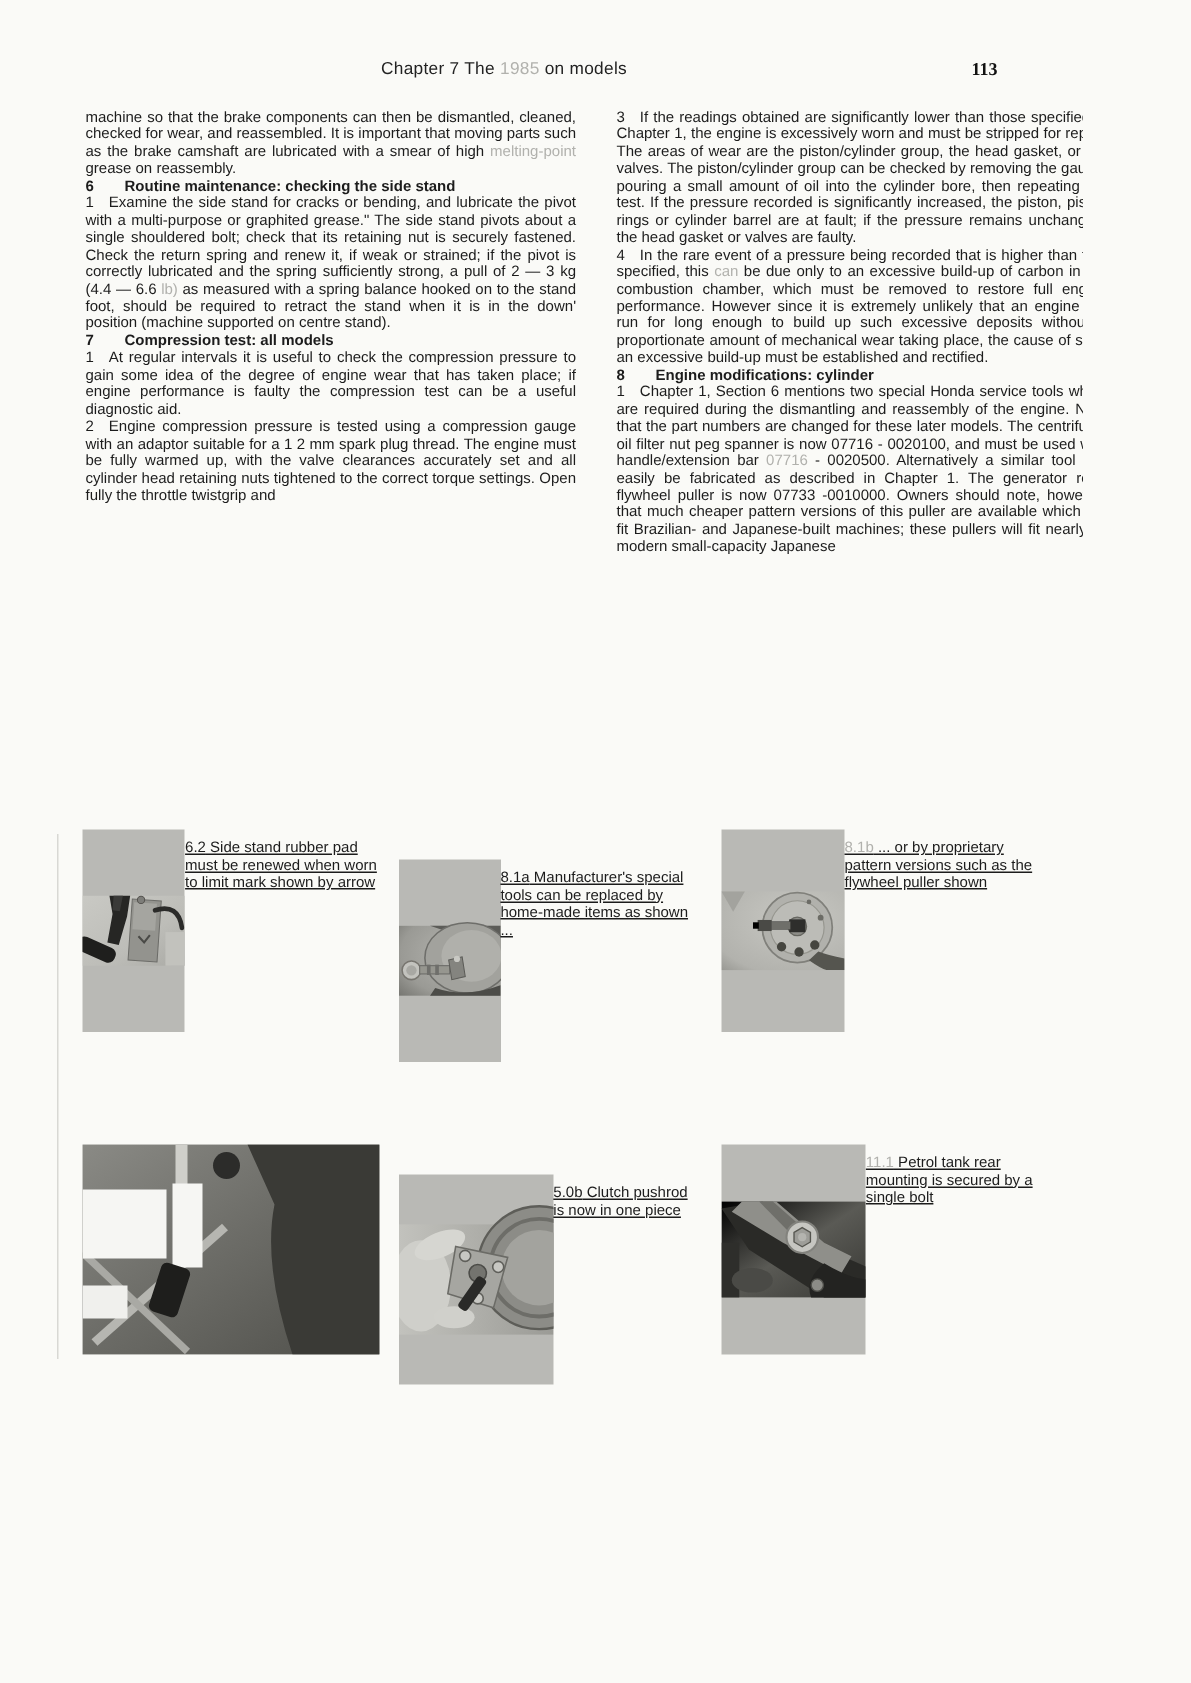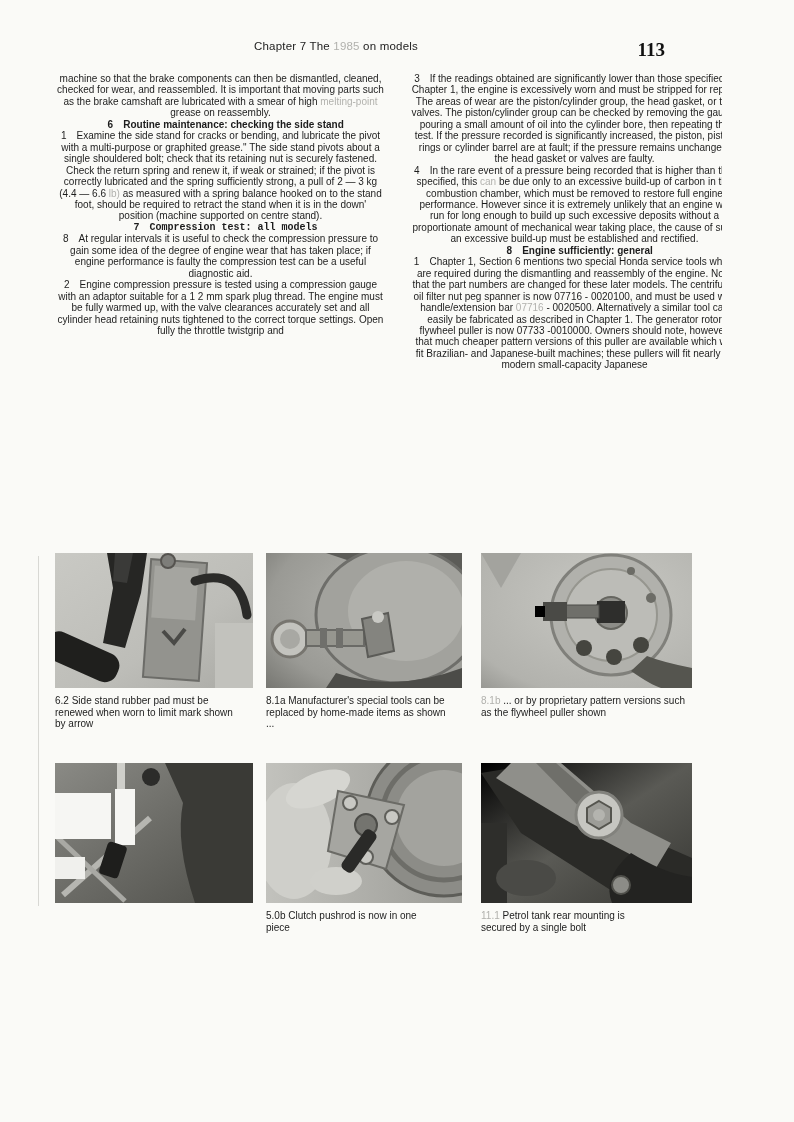--- a/index.html
+++ b/index.html
@@ -3,40 +3,40 @@
 <meta charset="utf-8">
 <style>
   html,body{margin:0;padding:0;}
   body{width:794px;height:1122px;background:#fafaf7;font-family:"Liberation Sans",sans-serif;}
   .page{position:relative;width:722px;height:1122px;background:#fafaf7;overflow:hidden;color:#1c1c1c;}
   .scan-edge{position:absolute;left:38px;top:556px;width:1px;height:350px;background:#d8d8d4;}
 
   
   .header{position:absolute;top:40px;left:57px;right:47px;height:16px;}
   .header-title{position:absolute;left:0;right:60px;text-align:center;font-size:11.5px;letter-spacing:.2px;color:#222;}
-  .page-number{position:absolute;right:10px;top:-1px;font-family:"Liberation Serif",serif;font-weight:bold;font-size:19px;color:#111;}
+  .page-number{position:absolute;right:10px;top:-1px;font-family:"Liberation Serif",serif;font-weight:bold;font-size:12px;color:#111;}
 
   
   .columns{position:absolute;top:73px;left:57px;width:681px;display:flex;gap:27px;}
   .col{flex:1;font-size:10px;line-height:11.45px;text-align:justify;}
-  .col p{margin:0;text-align:center;}
+  .col p{margin:0;}
   .sec-head{font-weight:bold;margin:0;text-align:left;}
   .sec-head .sec-num{display:inline-block;min-width:26px;}
   .mt-h6{margin-top:31px;margin-bottom:19px;}
-  .mt-h7{margin-top:25px;margin-bottom:19px;font-family:Liberation Mono, monospace;}
+  .mt-h7{margin-top:25px;margin-bottom:19px;}
   .mt-h8{margin-top:27px;margin-bottom:21px;}
   .faded{color:#b1b1ad;}
 
   
   .fig-row{position:absolute;left:55px;width:637px;display:flex;}
   .fig-row1{top:553px;}
   .fig-row2{top:763px;}
-  .fig{display:flex;flex-direction:column;}
+  .fig{display:flex;flex-direction:row;text-decoration:underline;}
   .fig-c1{width:198px;margin-right:13px;}
-  .fig-c2{width:196px;margin-right:19px;}
+  .fig-c2{width:196px;margin-right:19px;margin-top:20px;}
   .fig-c3{width:211px;}
   .photo{width:100%;background:#b9b9b5;display:block;}
   .caption{margin-top:7px;font-size:10px;line-height:11.5px;text-align:left;color:#1c1c1c;}
   .cap-w180{max-width:180px;}
   .cap-w186{max-width:186px;}
   .cap-w205{max-width:205px;}
   .cap-w170{max-width:170px;}
   .cap-w178{max-width:178px;}
 </style>
 </head>
@@ -53,29 +53,29 @@
   <div class="columns">
     <div class="col">
       <p><span>machine so that the brake components can then be dismantled, cleaned, checked for wear, and reassembled. It is important that moving parts such as the brake camshaft are lubricated with a smear of high </span><span class="faded">melting-point</span><span> grease on reassembly.</span></p>
 
       <p class="sec-head mt-h6"><span class="sec-num">6</span><span>Routine maintenance: checking the side stand</span></p>
 
       <p><span>1 Examine the side stand for cracks or bending, and lubricate the pivot with a multi-purpose or graphited grease." The side stand pivots about a single shouldered bolt; check that its retaining nut is securely fastened. Check the return spring and renew it, if weak or strained; if the pivot is correctly lubricated and the spring sufficiently strong, a pull of 2 — 3 kg (4.4 — 6.6 </span><span class="faded">lb)</span><span> as measured with a spring balance hooked on to the stand foot, should be required to retract the stand when it is in the down' position (machine supported on centre stand).</span></p>
 
       <p class="sec-head mt-h7"><span class="sec-num">7</span><span>Compression test: all models</span></p>
 
-      <p><span>8 At regular intervals it is useful to check the compression pressure to gain some idea of the degree of engine wear that has taken place; if engine performance is faulty the compression test can be a useful diagnostic aid.</span></p>
+      <p><span>1 At regular intervals it is useful to check the compression pressure to gain some idea of the degree of engine wear that has taken place; if engine performance is faulty the compression test can be a useful diagnostic aid.</span></p>
       <p><span>2 Engine compression pressure is tested using a compression gauge with an adaptor suitable for a 1 2 mm spark plug thread. The engine must be fully warmed up, with the valve clearances accurately set and all cylinder head retaining nuts tightened to the correct torque settings. Open fully the throttle twistgrip and</span></p>
     </div>
 
     <div class="col">
       <p><span>3 If the readings obtained are significantly lower than those specified in Chapter 1, the engine is excessively worn and must be stripped for repair. The areas of wear are the piston/cylinder group, the head gasket, or the valves. The piston/cylinder group can be checked by removing the gauge, pouring a small amount of oil into the cylinder bore, then repeating the test. If the pressure recorded is significantly increased, the piston, piston rings or cylinder barrel are at fault; if the pressure remains unchanged, the head gasket or valves are faulty.</span></p>
       <p><span>4 In the rare event of a pressure being recorded that is higher than that specified, this </span><span class="faded">can</span><span> be due only to an excessive build-up of carbon in the combustion chamber, which must be removed to restore full engine performance. However since it is extremely unlikely that an engine will run for long enough to build up such excessive deposits without a proportionate amount of mechanical wear taking place, the cause of such an excessive build-up must be established and rectified.</span></p>
 
-      <p class="sec-head mt-h8"><span class="sec-num">8</span><span>Engine sufficiently: general</span></p>
+      <p class="sec-head mt-h8"><span class="sec-num">8</span><span>Engine modifications: cylinder</span></p>
 
       <p><span>1 Chapter 1, Section 6 mentions two special Honda service tools which are required during the dismantling and reassembly of the engine. Note that the part numbers are changed for these later models. The centrifugal oil filter nut peg spanner is now 07716 - 0020100, and must be used with handle/extension bar </span><span class="faded">07716</span><span> - 0020500. Alternatively a similar tool can easily be fabricated as described in Chapter 1. The generator rotor flywheel puller is now 07733 -0010000. Owners should note, however, that much cheaper pattern versions of this puller are available which will fit Brazilian- and Japanese-built machines; these pullers will fit nearly all modern small-capacity Japanese</span></p>
     </div>
   </div>
 
   <div class="fig-row fig-row1">
     <div class="fig fig-c1">
       <svg class="photo" width="198" height="135" viewBox="0 0 198 135">
         <defs>
           <linearGradient id="g62" x1="0" y1="0" x2="1" y2="1">

